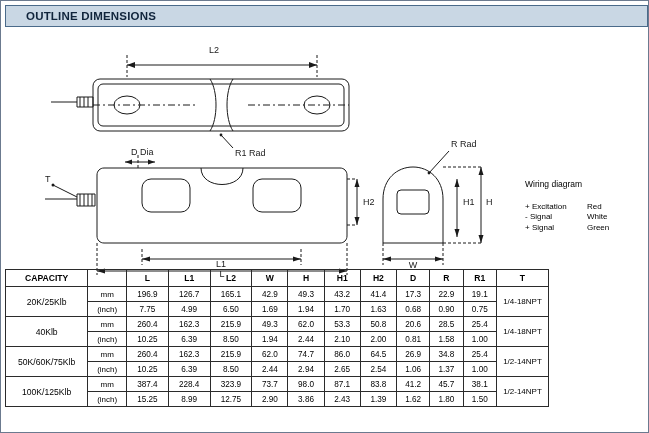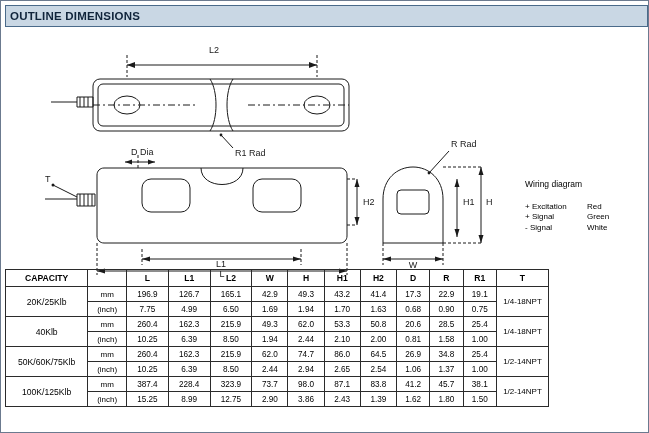--- a/index.html
+++ b/index.html
@@ -13,21 +13,21 @@
   .page{position:relative;width:649px;height:433px;box-sizing:border-box;border:1px solid #6b7a8f;}
 
   
   .header{
     position:absolute;left:4px;top:4px;width:641px;height:20px;
     background:#c9d7e4;border:1px solid #4a6a8a;
     display:flex;align-items:center;
   }
   .header-title{
     font-size:11.5px;font-weight:bold;letter-spacing:.2px;
-    padding-left:4px;color:#10243b;
+    padding-left:20px;color:#10243b;
   }
 
   
   .drawing{position:absolute;left:4px;top:26px;width:641px;height:250px;}
 
   .svgwrap{position:absolute;left:0;top:0;}
 
   
   .wiring{
     position:absolute;left:520px;top:152px;width:118px;
@@ -185,26 +185,26 @@
       </g>
     </svg>
 
     <div class="wiring">
       <div class="wiring-title">Wiring diagram</div>
       <div class="wrow">
         <span class="w-sig">+ Excitation</span>
         <span class="w-col">Red</span>
       </div>
       <div class="wrow">
+        <span class="w-sig">- Signal</span>
+        <span class="w-col">White</span>
+      </div>
+      <div class="wrow">
         <span class="w-sig">+ Signal</span>
         <span class="w-col">Green</span>
-      </div>
-      <div class="wrow">
-        <span class="w-sig">- Signal</span>
-        <span class="w-col">White</span>
       </div>
     </div>
 
 
   </div>
 
   <table class="tbl">
     <colgroup>
       <col style="width:92px">
         <col style="width:46px">

